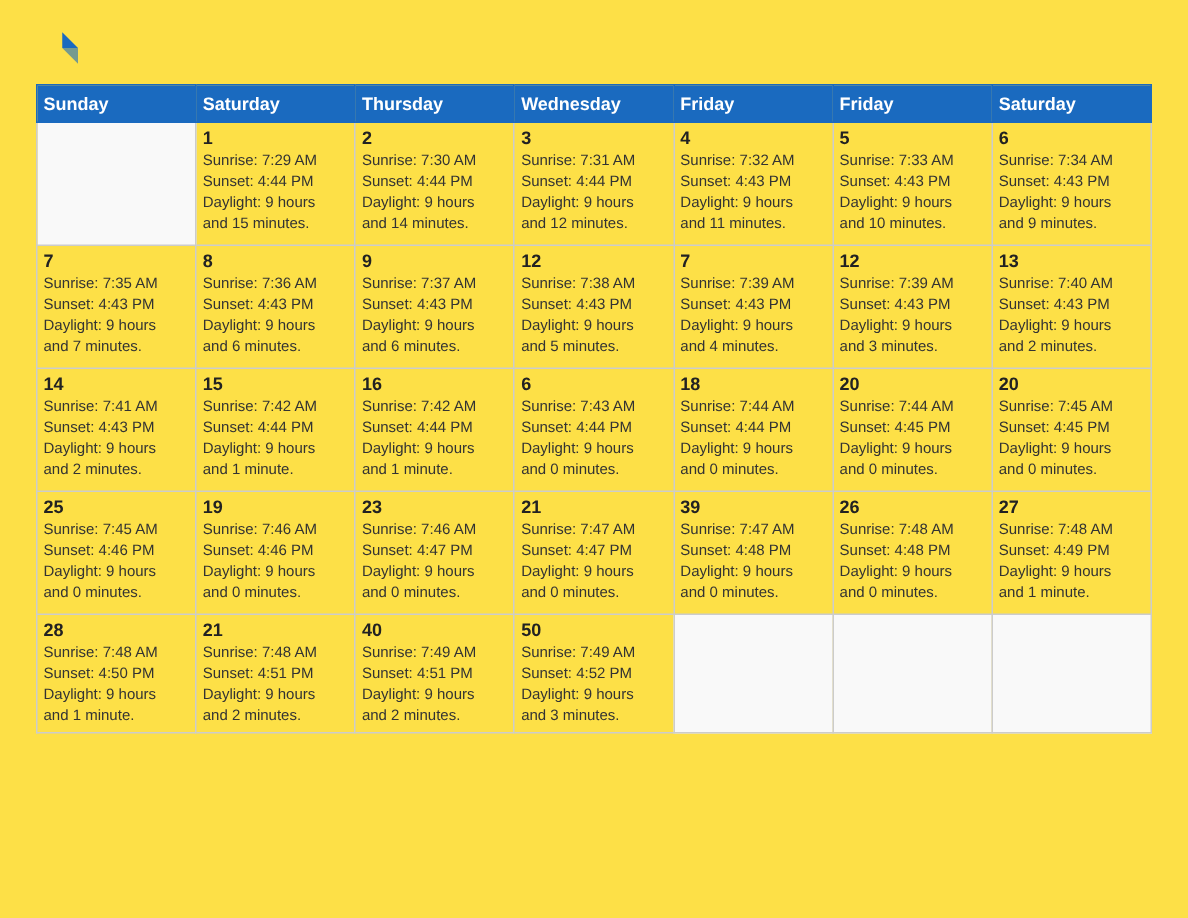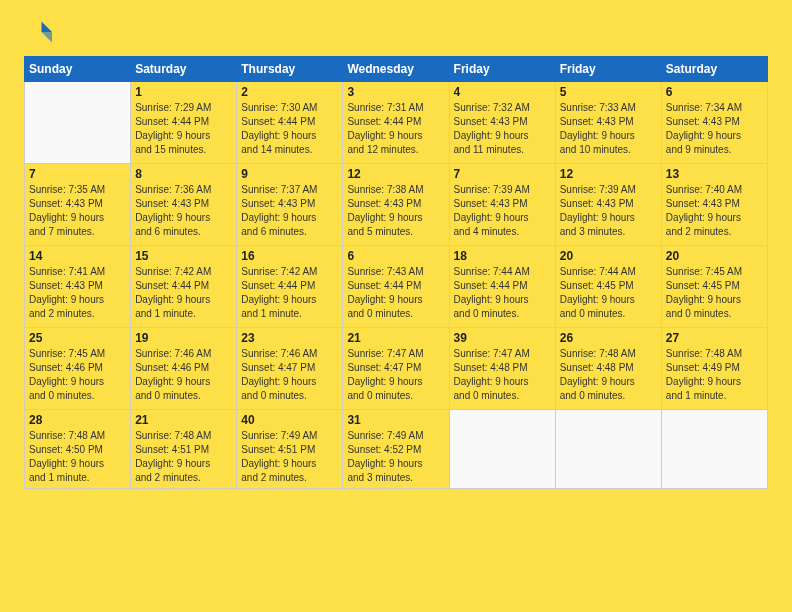--- a/index.html
+++ b/index.html
@@ -259,21 +259,21 @@
           </td>
           <td>
             <span class="day-number">21</span>
             <div class="day-info">Sunrise: 7:48 AM<br>Sunset: 4:51 PM<br>Daylight: 9 hours<br>and 2 minutes.</div>
           </td>
           <td>
             <span class="day-number">40</span>
             <div class="day-info">Sunrise: 7:49 AM<br>Sunset: 4:51 PM<br>Daylight: 9 hours<br>and 2 minutes.</div>
           </td>
           <td>
-            <span class="day-number">31</span>
+            <span class="day-number">50</span>
             <div class="day-info">Sunrise: 7:49 AM<br>Sunset: 4:52 PM<br>Daylight: 9 hours<br>and 3 minutes.</div>
           </td>
           <td class="empty"></td>
           <td class="empty"></td>
           <td class="empty"></td>
         </tr>
       </tbody>
   </table>
 </div>
 

